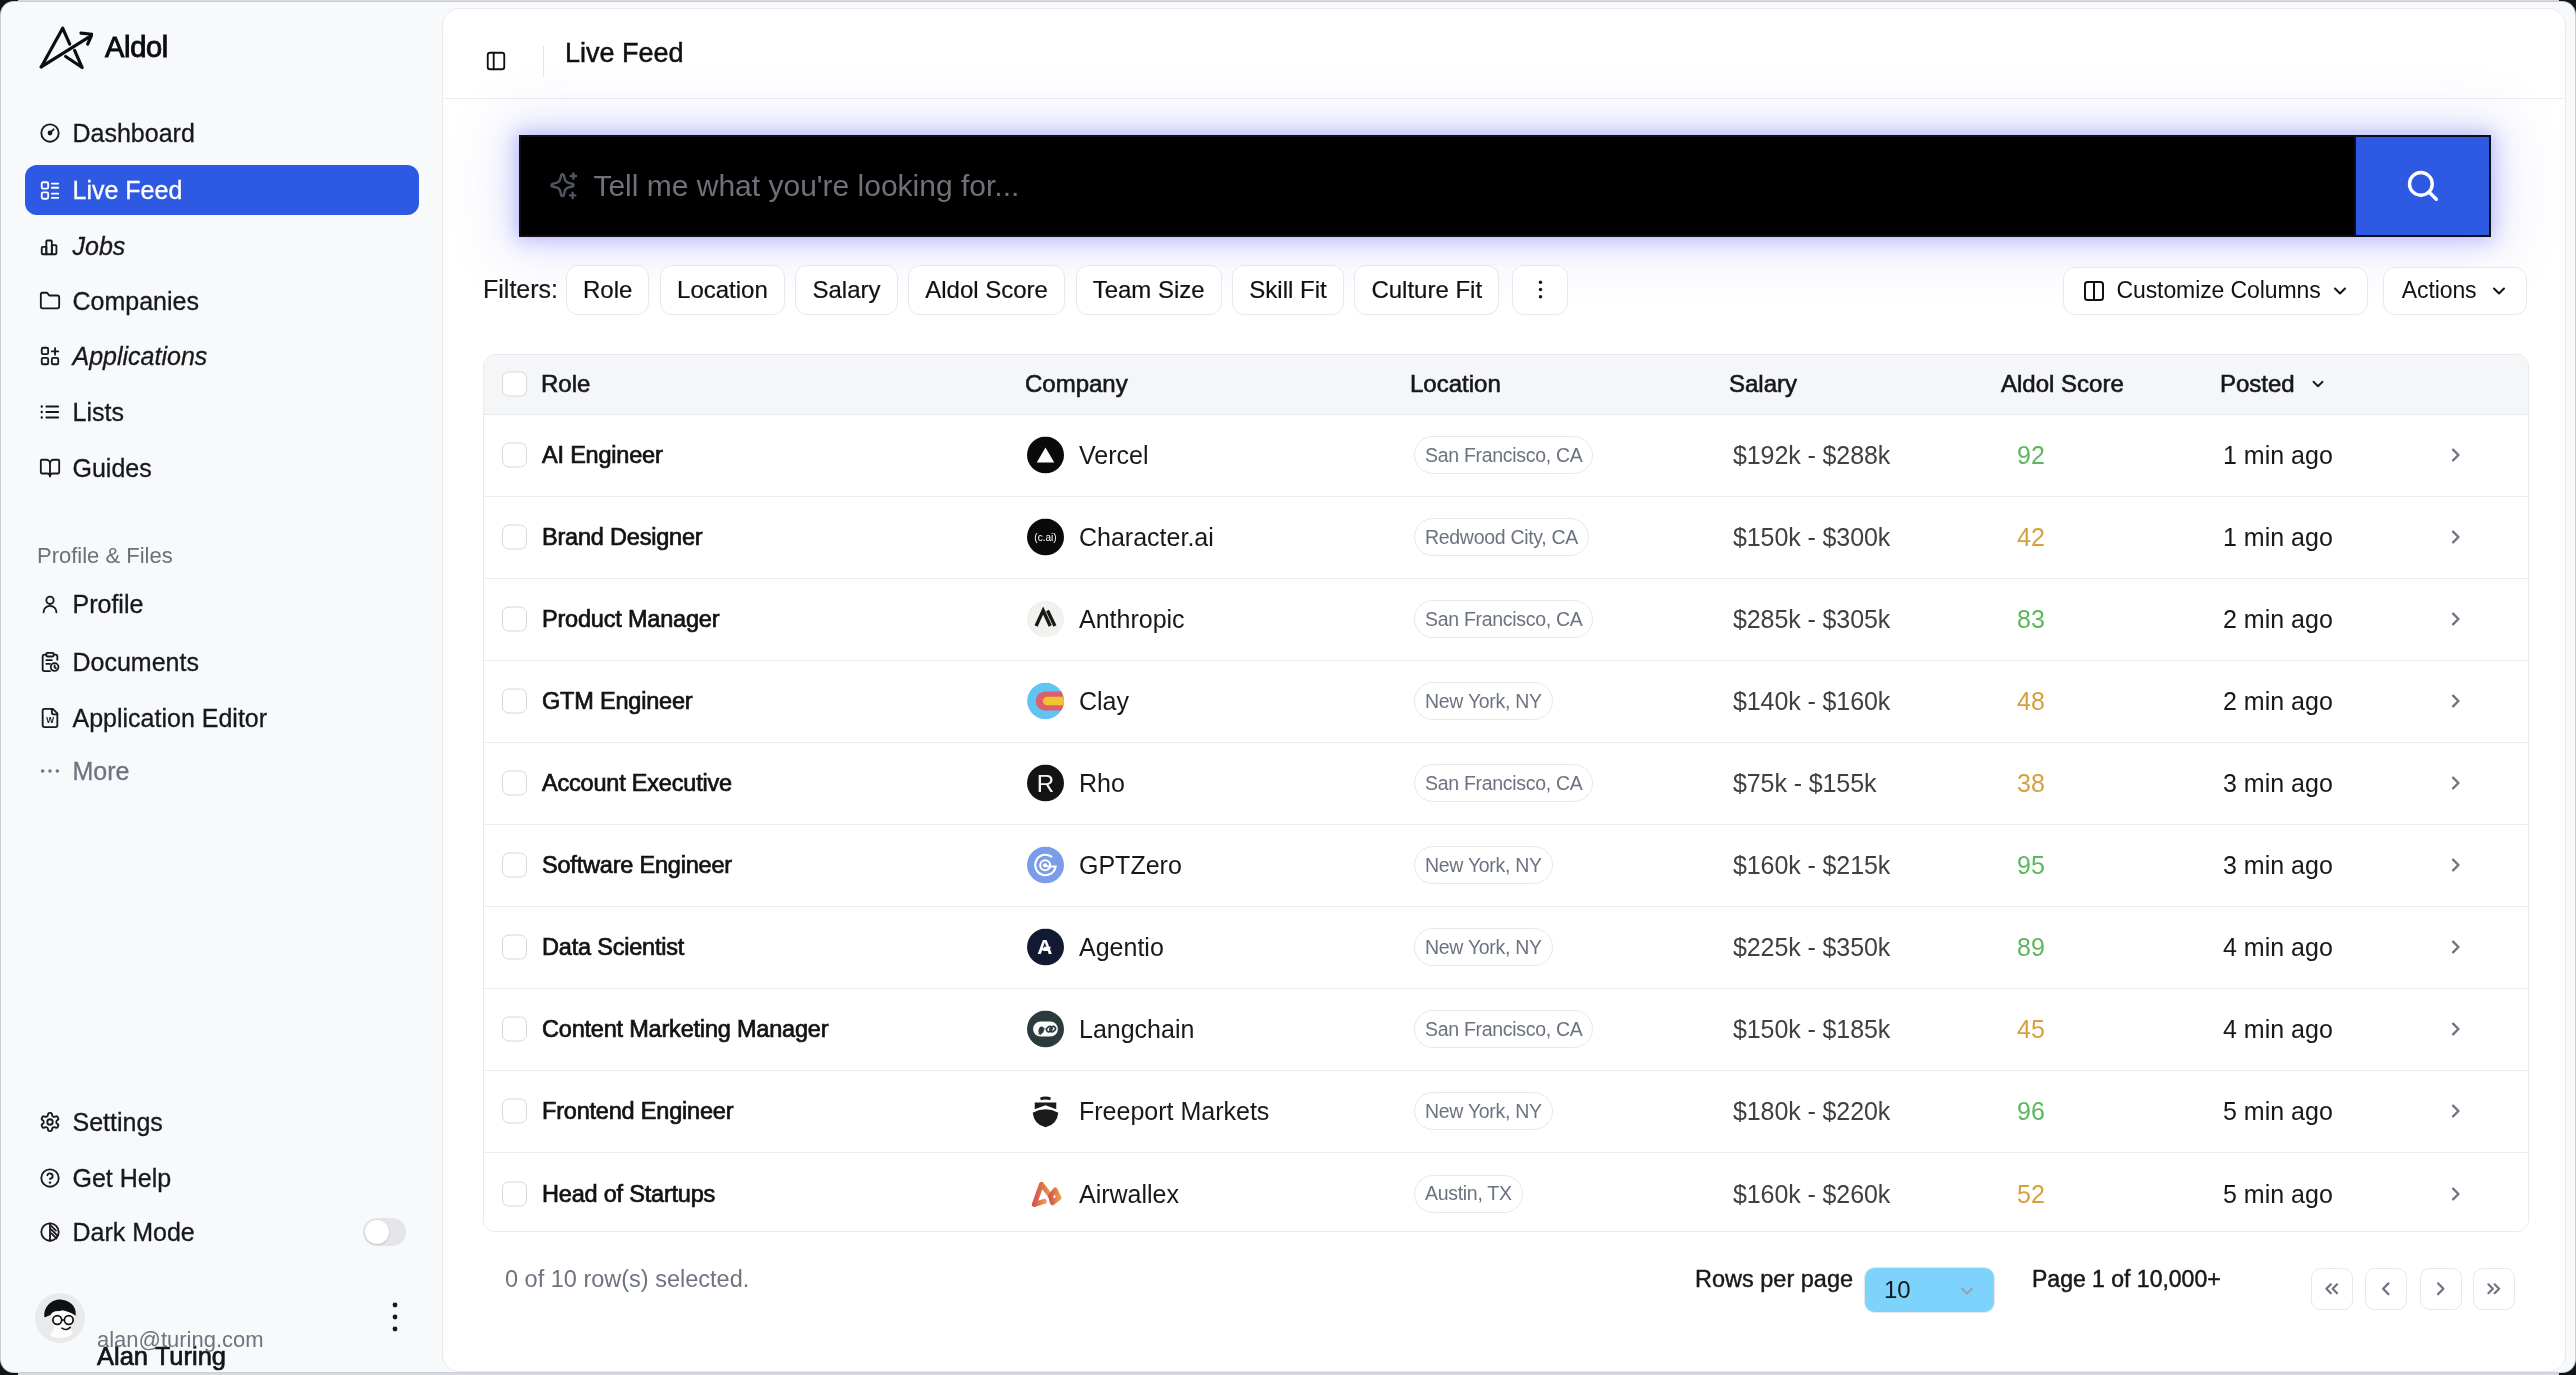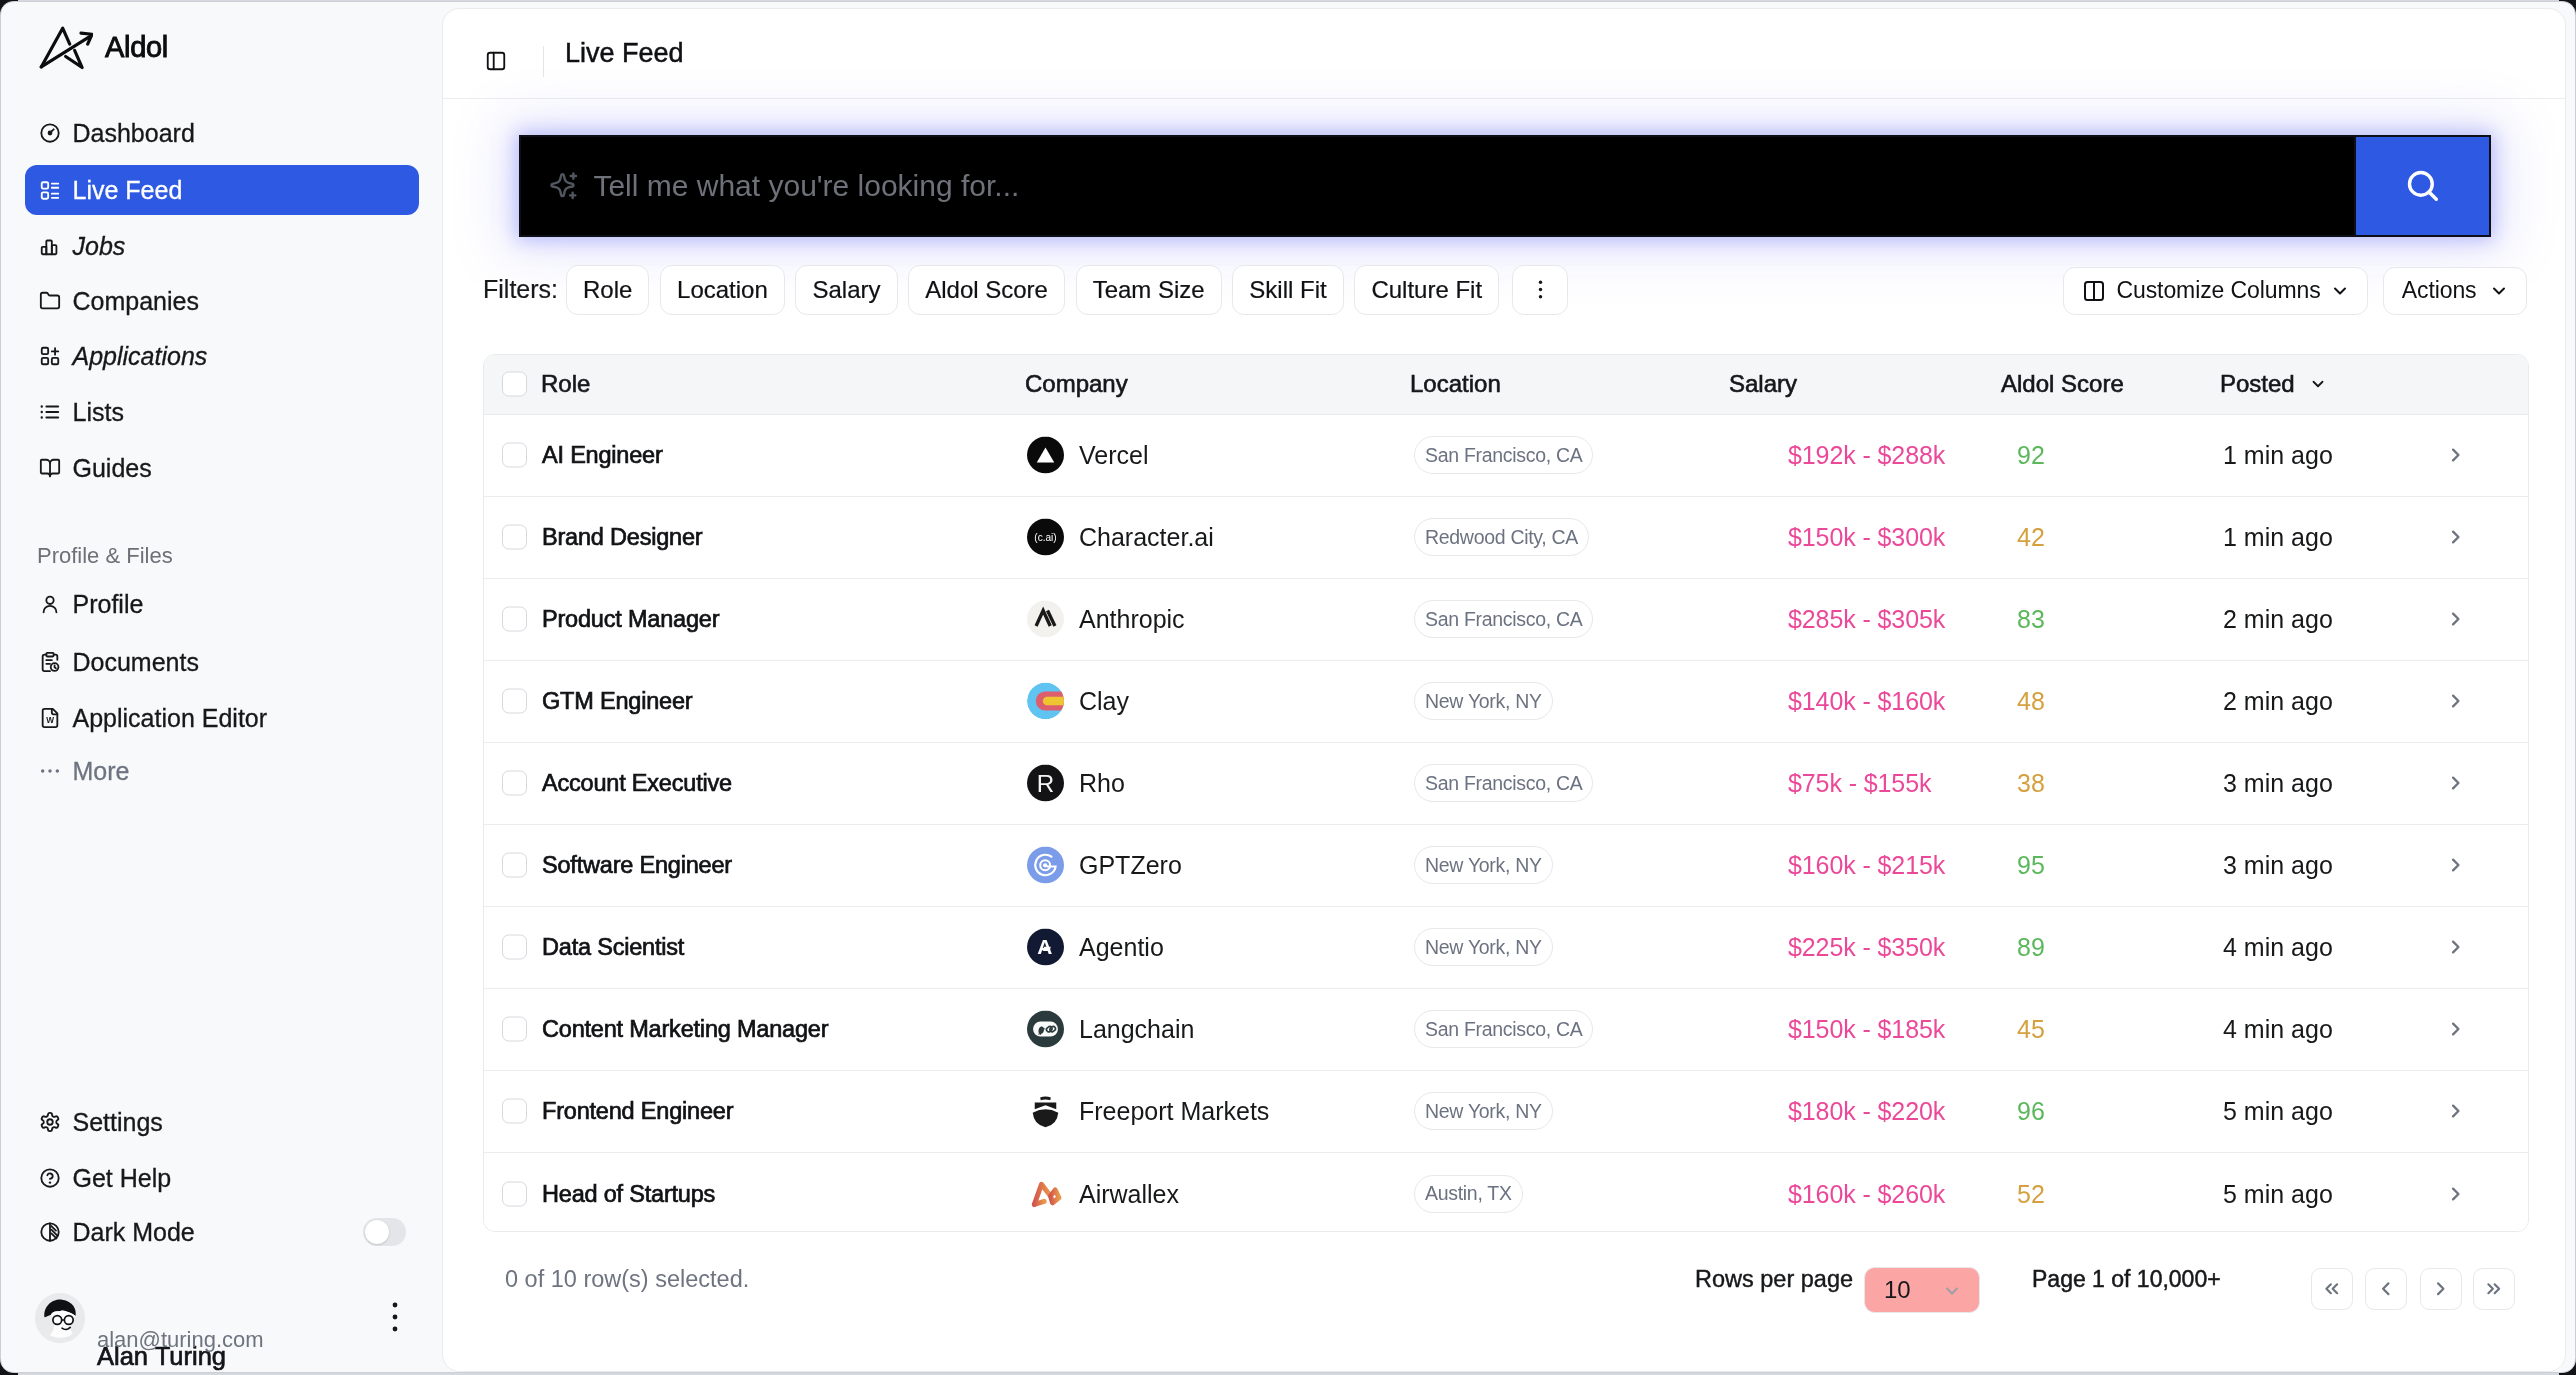--- a/index.html
+++ b/index.html
@@ -52,30 +52,30 @@
   .thead { position:relative; width:100%; height:60px; background:#f5f6f7; border-bottom:1.3px solid #e8eaed; font-size:24px; font-weight:400; -webkit-text-stroke:0.6px #16171a; color:#16171a; }
   .thead span { position:absolute; top:50%; transform:translateY(-50%); }
   .trow { position:relative; width:100%; height:82px; border-bottom:1.3px solid #eceded; background:#fff; }
   .trow:last-child { border-bottom:none; }
   .cell { position:absolute; top:50%; transform:translateY(-50%); }
   .cb { position:absolute; left:18px; top:50%; transform:translateY(-50%); width:25px; height:25px; border:1.7px solid #d5d8dd; border-radius:6.7px; background:#fff; }
   .role { left:58px; font-size:23.5px; font-weight:400; letter-spacing:-0.2px; -webkit-text-stroke:0.7px #111215; color:#111215; }
   .clogo { left:543px; width:37px; height:37px; }
   .cname { left:595px; font-size:25px; color:#17181a; }
   .locpill { left:930px; height:38px; border:1.3px solid #e6e8eb; border-radius:19.5px; display:flex; align-items:center; padding:0 10px; font-size:19.5px; letter-spacing:-0.3px; color:#6b7280; }
-  .salary { left:1304px; font-size:25px; letter-spacing:-0.1px; color:#ec4899; }
+  .salary { left:1249px; font-size:25px; letter-spacing:-0.1px; color:#404040; }
   .score { left:1533px; font-size:25px; font-weight:500; }
   .green { color:#5cb85c; } .amber { color:#d5a03d; }
   .posted { left:1739px; font-size:25px; color:#17181a; }
   .rowchev { left:1961px; width:21.5px; height:21.5px; }
   
   .foot { position:absolute; left:0; top:1246px; width:100%; height:74px; }
   .fleft { position:absolute; left:62px; top:11.4px; font-size:23.5px; color:#6d7480; }
   .rpp { position:absolute; left:1252px; top:11.4px; font-size:23.5px; color:#17181a; -webkit-text-stroke:0.4px #17181a; }
-  .rppbox { position:absolute; left:1421px; top:12px; width:116px; height:46px; border:1.3px solid #e6e8eb; border-radius:10.7px; background:#fca5a5; }
+  .rppbox { position:absolute; left:1421px; top:12px; width:131px; height:46px; border:1.3px solid #e6e8eb; border-radius:10.7px; background:#7dd3fc; }
   .pageinfo { position:absolute; left:1589px; top:11.4px; font-size:23px; color:#17181a; font-weight:400; -webkit-text-stroke:0.5px #17181a; }
   .pgbtn { position:absolute; top:13.4px; width:42px; height:42px; border:1.3px solid #e6e8eb; border-radius:9.4px; background:#fff; display:flex; align-items:center; justify-content:center; }
   svg { display:block; }
 </style>
 </head>
 <body>
 <div class="corner" style="left:0;top:0;"></div>
 <div class="corner" style="right:0;top:0;"></div>
 <div class="corner" style="left:0;bottom:0;"></div>
 <div class="corner" style="right:0;bottom:0;"></div>

